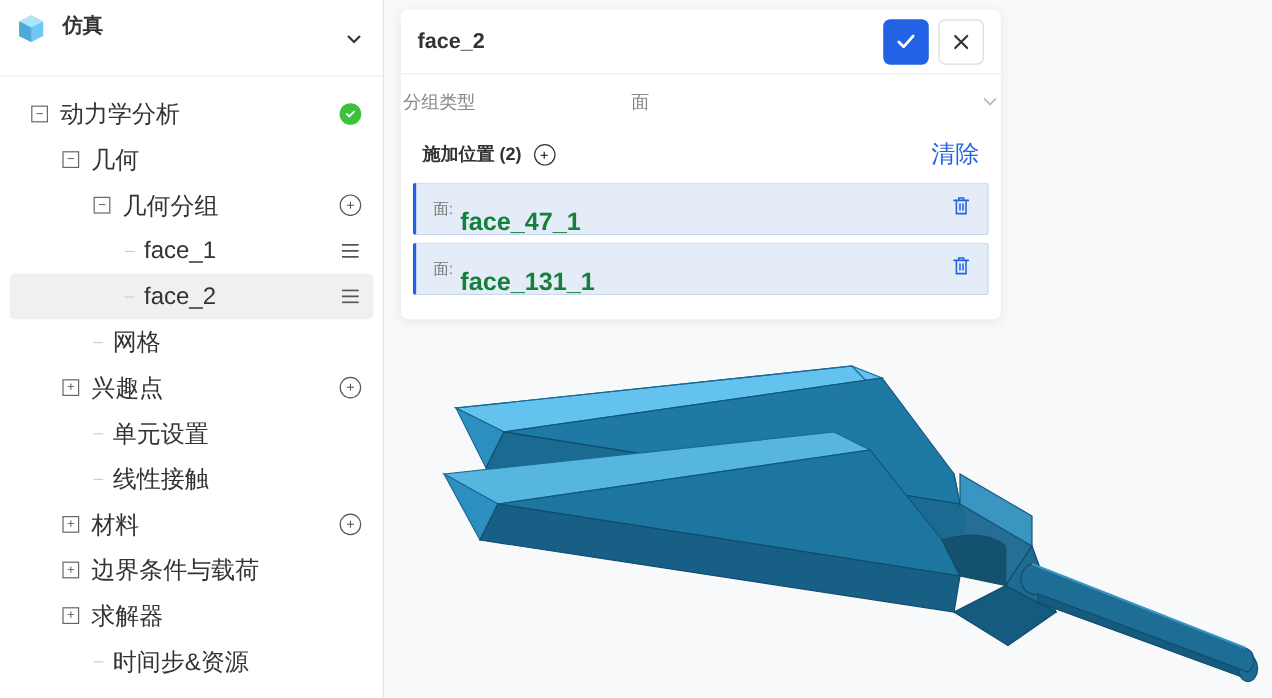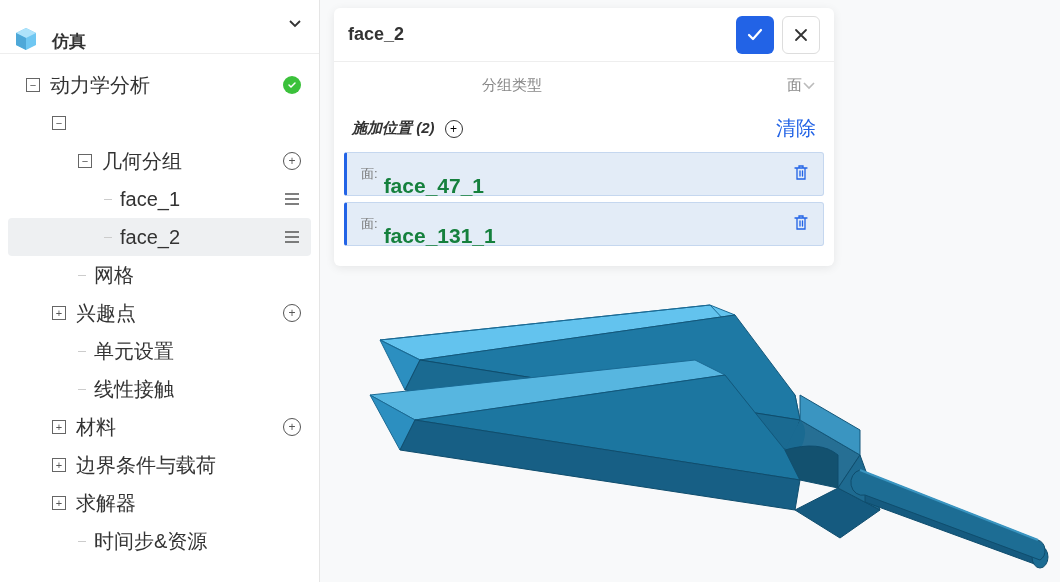--- a/index.html
+++ b/index.html
@@ -18,24 +18,25 @@
     .sidebar {
       width: 320px;
       background: #fff;
       border-right: 1px solid #e5e5e5;
       display: flex;
       flex-direction: column;
     }
     .sidebar-header {
       height: 54px;
       display: flex;
-      align-items: flex-end;
+      align-items: flex-start;
       padding: 0 12px;
       border-bottom: 1px solid #eee;
       position: relative;
+      margin-top: 10px;
     }
     .cube-icon {
       width: 28px;
       height: 28px;
       display: flex;
       align-items: center;
       justify-content: center;
       margin-right: 12px;
     }
     .sidebar-title {
@@ -161,22 +162,21 @@
     .btn-confirm {
       background: #2263e6;
     }
     .btn-close {
       background: #fff;
       border: 1px solid #ddd;
     }
     .form-row {
       display: flex;
       align-items: center;
-      padding: 14px 18px 10px;
-      text-align: right;
+      padding: 14px 2px 10px;
     }
     .form-label {
       width: 190px;
       font-size: 15px;
       color: #888;
     }
     .form-value {
       flex: 1;
       font-size: 15px;
       color: #888;
@@ -186,21 +186,20 @@
     }
     .list-header {
       display: flex;
       align-items: center;
       padding: 10px 18px 10px;
     }
     .list-title {
       font-size: 15px;
       font-weight: 600;
       color: #333;
-      font-style: italic;
     }
     .list-add {
       width: 18px;
       height: 18px;
       border: 1.5px solid #333;
       border-radius: 50%;
       display: flex;
       align-items: center;
       justify-content: center;
       font-size: 12px;
@@ -280,20 +279,21 @@
         <span class="status-dot">
           <svg width="10" height="10" viewBox="0 0 10 10">
               <path d="M2 5 L4 7 L8 3" stroke="#fff" stroke-width="1.5" fill="none" stroke-linecap="round"></path>
             </svg>
         </span>
       </span>
     </div>
 
     <div class="tree-row indent-2">
       <span class="toggle-box">−</span>
+      <span class="tree-label">几何</span>
     </div>
 
     <div class="tree-row indent-3">
       <span class="toggle-box">−</span>
       <span class="tree-label">几何分组</span>
       <span class="row-action">
         <span class="plus-circle">+</span>
       </span>
     </div>
 

